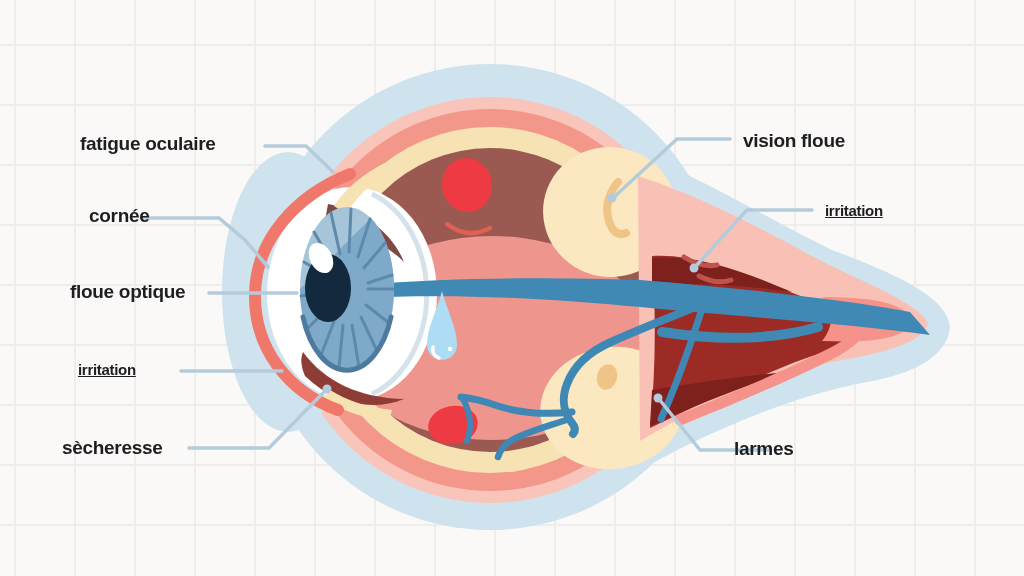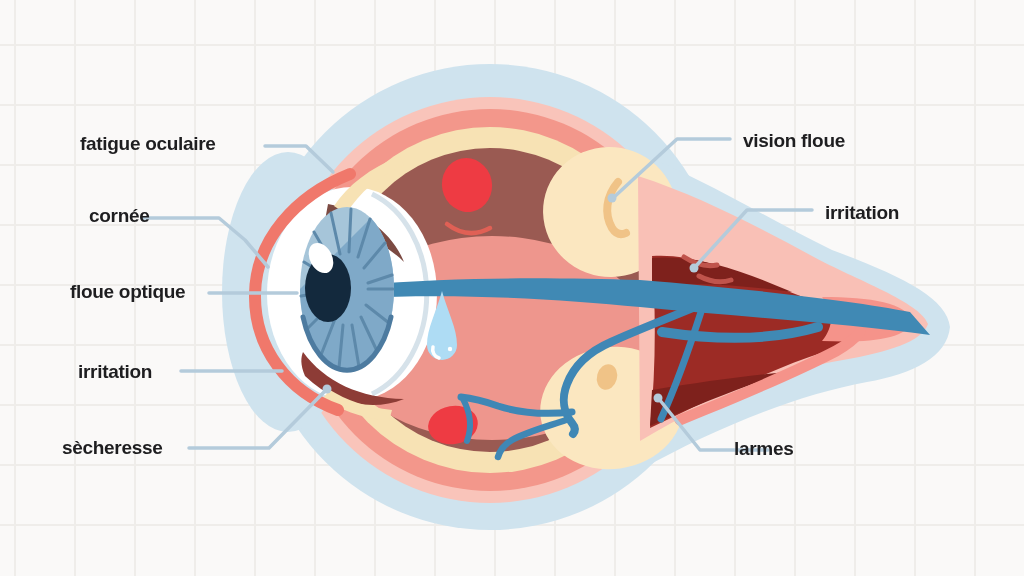--- a/index.html
+++ b/index.html
@@ -20,21 +20,21 @@
   .art{position:absolute;inset:0;}
   .label{
     position:absolute;
     font-weight:700;
     font-size:19px;
     line-height:1;
     letter-spacing:-0.3px;
     color:#1e1e20;
     white-space:nowrap;
   }
-  .label.small{font-size:19px;}
+  .label.small{font-size:15px;text-decoration:underline;}
 </style>
 </head>
 <body>
 
 <div class="stage">
 
   <svg class="art" viewBox="0 0 1024 576">
 
     <g>
       <circle cx="490" cy="297" r="233" fill="#cfe3ee"></circle>

